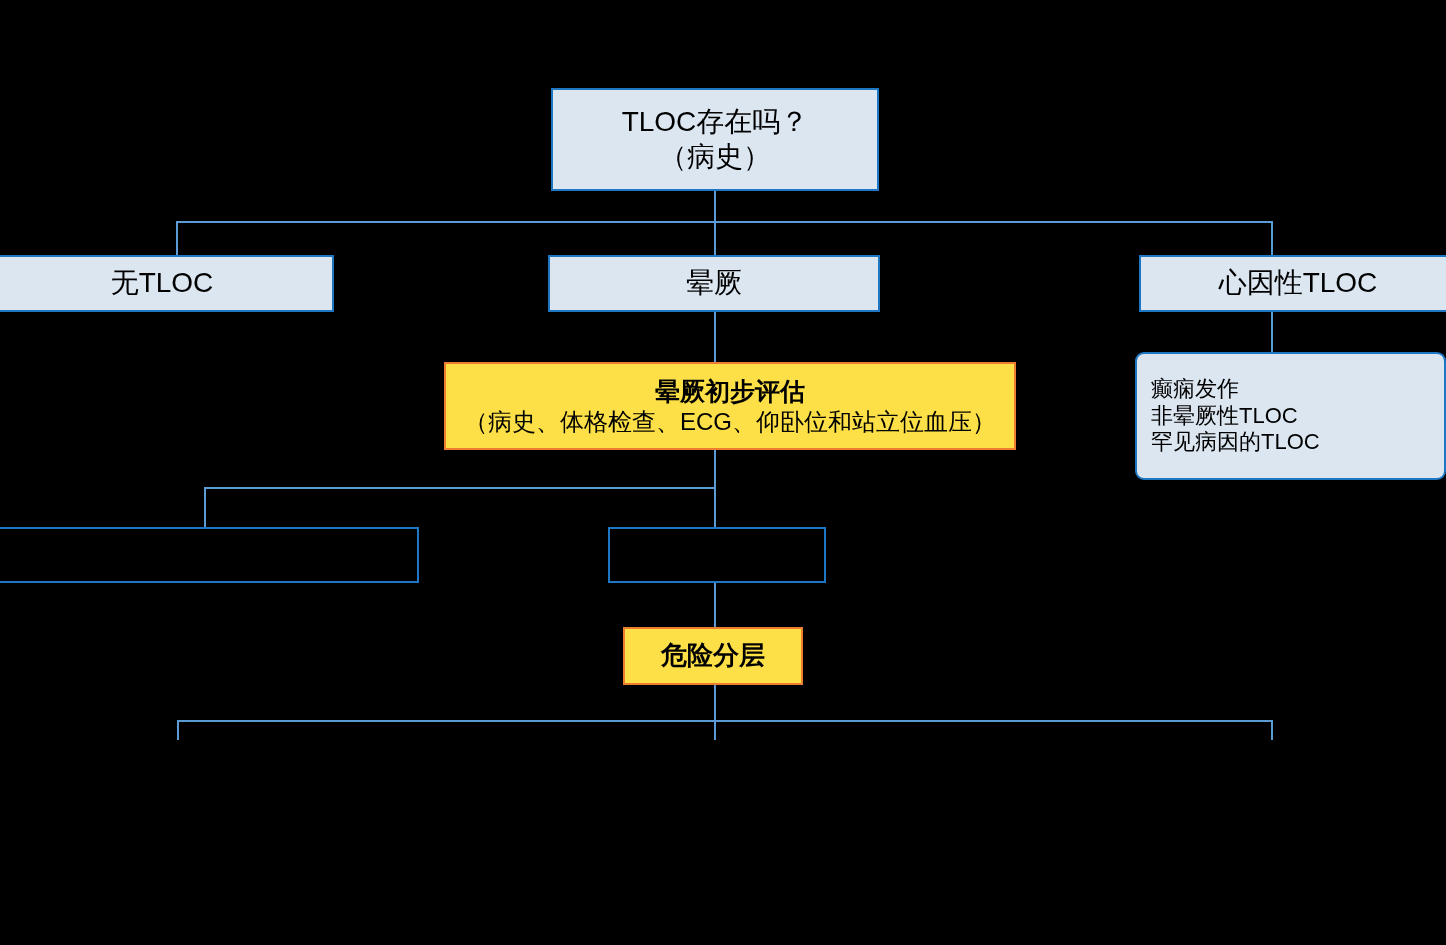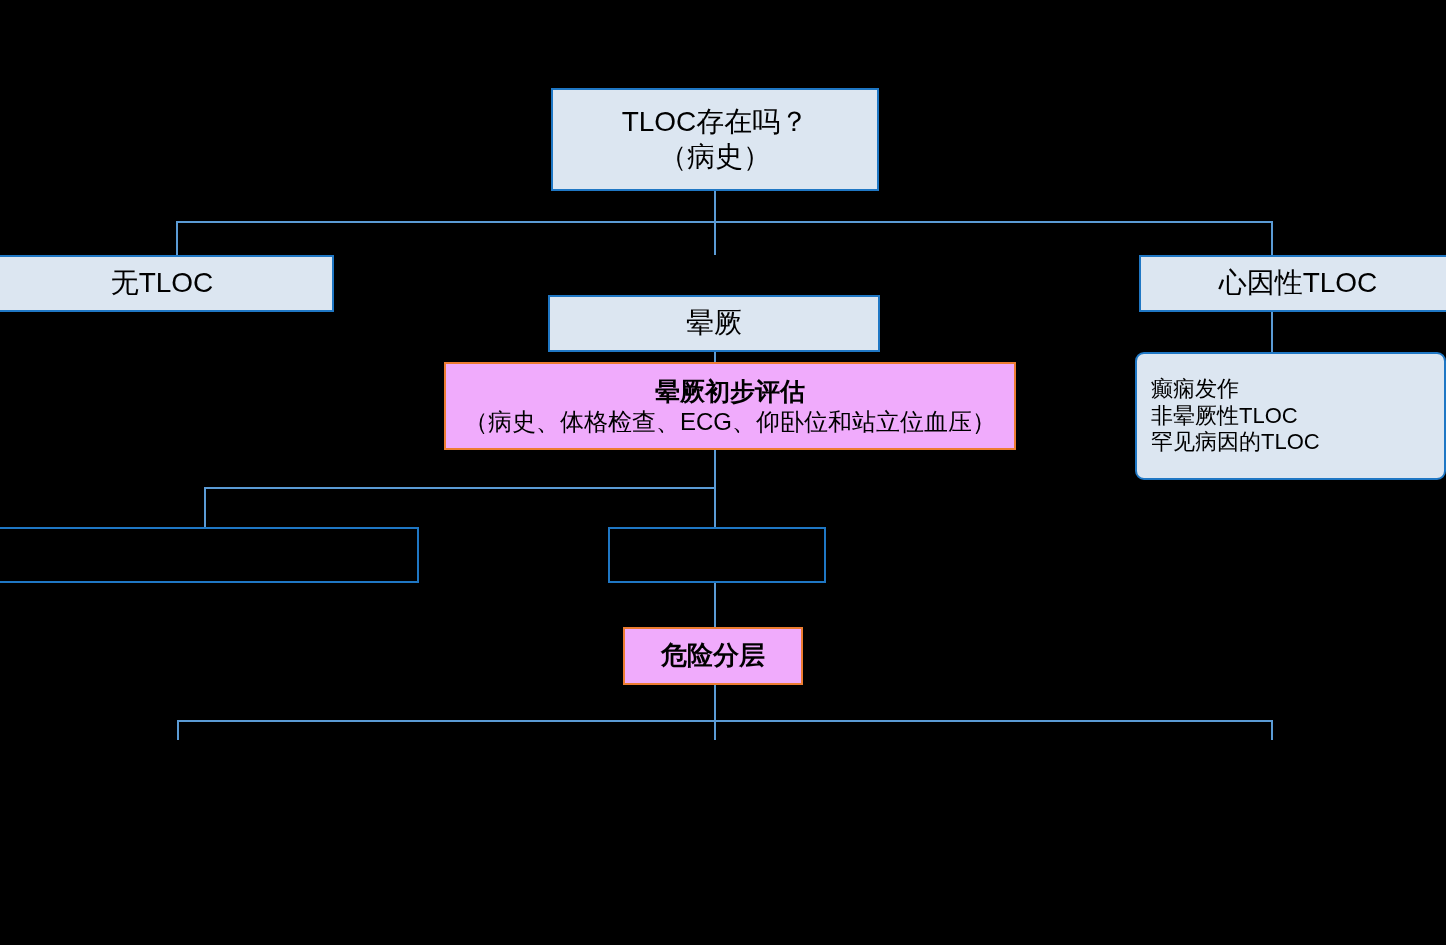--- a/index.html
+++ b/index.html
@@ -26,21 +26,21 @@
     justify-content: center;
     text-align: center;
     line-height: 1.22;
     color: #000000;
   }
   .node-blue {
     background: #dce6f1;
     border: 2px solid #1f77c4;
   }
   .node-orange {
-    background: #f0abfc;
+    background: #fde047;
     border: 2px solid #ed7d31;
   }
   .node-empty {
     background: transparent;
     border: 2px solid #1f77c4;
   }
   .node .line {
     display: block;
     white-space: nowrap;
   }
@@ -93,21 +93,21 @@
 
   <div class="node node-blue" style="left:551px; top:88px; width:328px; height:103px;">
     <span class="line t-28">TLOC存在吗？</span>
     <span class="line t-28">（病史）</span>
   </div>
 
   <div class="node node-blue" style="left:-10px; top:255px; width:344px; height:57px;">
     <span class="line t-28">无TLOC</span>
   </div>
 
-  <div class="node node-blue" style="left:548px; top:255px; width:332px; height:57px;margin-top:40px;">
+  <div class="node node-blue" style="left:548px; top:255px; width:332px; height:57px;">
     <span class="line t-28">晕厥</span>
   </div>
 
   <div class="node node-blue" style="left:1139px; top:255px; width:318px; height:57px;">
     <span class="line t-28">心因性TLOC</span>
   </div>
 
   <div class="node node-orange" style="left:444px; top:362px; width:572px; height:88px;">
     <span class="line t-25 bold">晕厥初步评估</span>
     <span class="line t-20">（病史、体格检查、ECG、仰卧位和站立位血压）</span>

